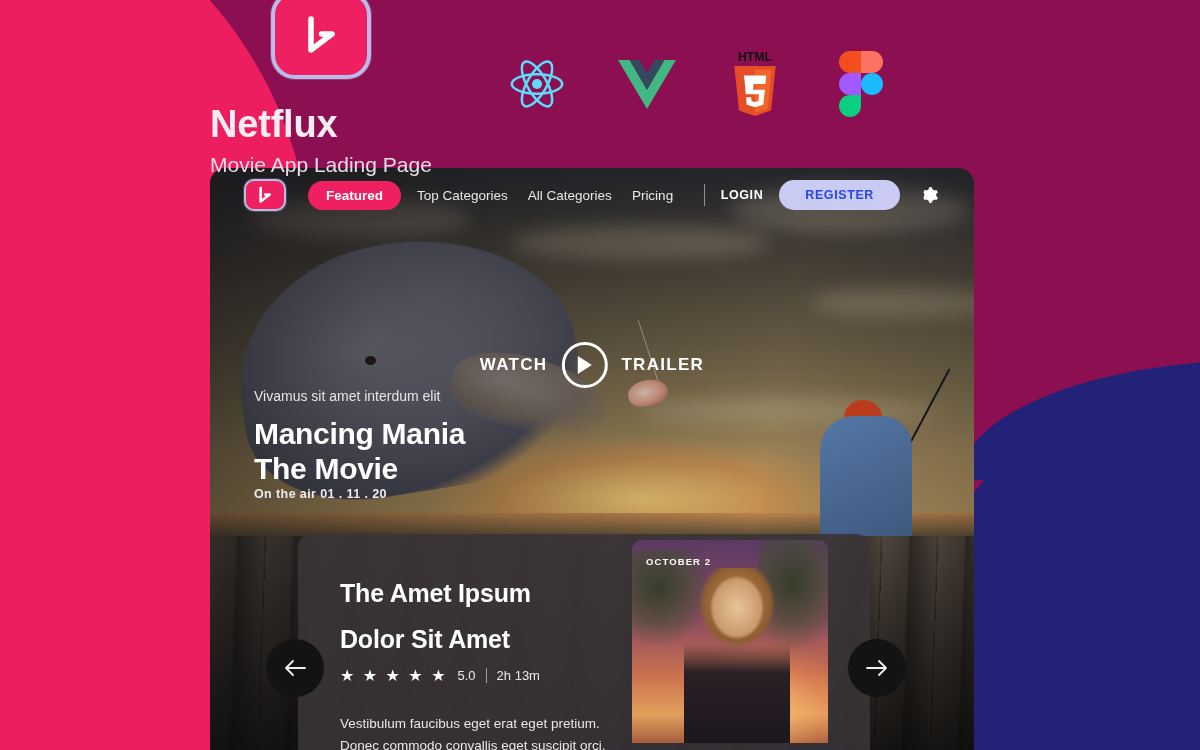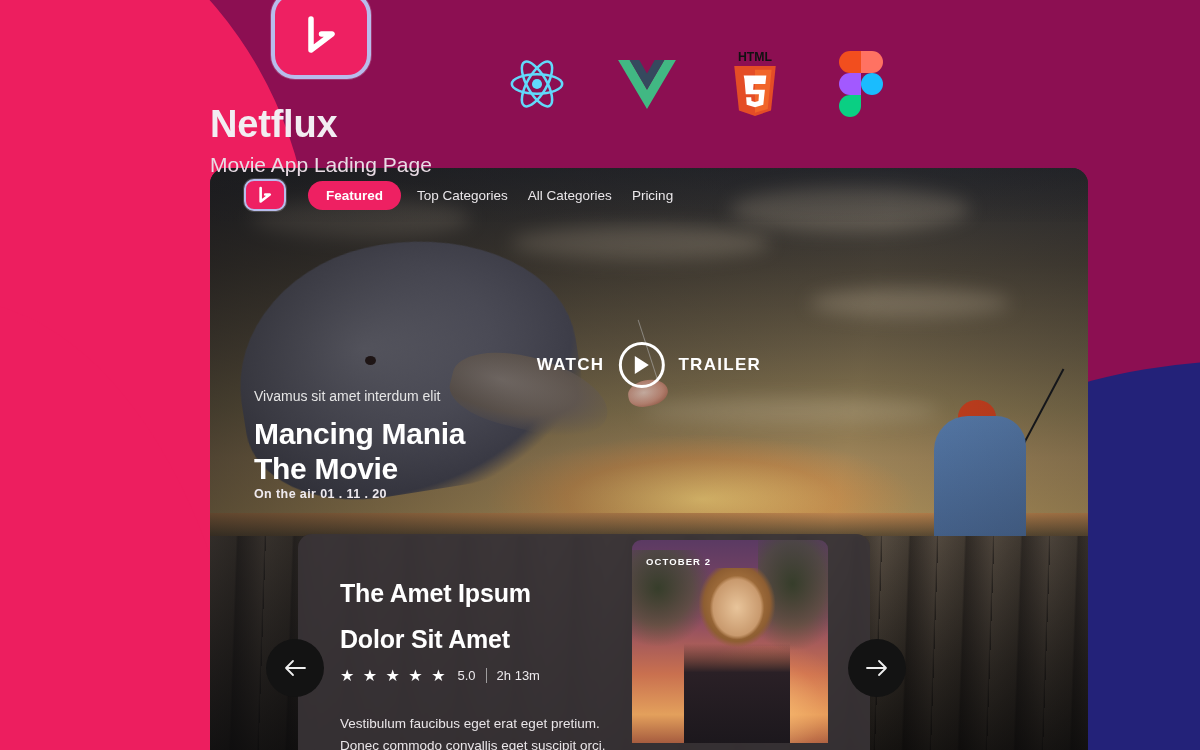--- a/index.html
+++ b/index.html
@@ -75,21 +75,21 @@
   }
   .stack {
     display: flex; align-items: center; gap: 44px;
     margin-left: 74px;
   }
   .stack-icon { width: 66px; height: 66px; display: flex; align-items: center; }
 
   
   .app {
     position: absolute; left: 210px; top: 168px;
-    width: 878px; height: 582px;
+    width: 764px; height: 582px;
     border-radius: 16px 16px 0 0;
     overflow: hidden;
     background: #2b2b2b;
     z-index: 4;
   }
   
   .hero-art { position: absolute; inset: 0; }
   .sky {
     position: absolute; left: 0; top: 0; width: 100%; height: 345px;
     background:
@@ -367,20 +367,31 @@
         <svg width="20" height="20" viewBox="0 0 46 46" aria-hidden="true">
           <path d="M13 7 L13 38 L34 22 L23.5 22" fill="none" stroke="#ffffff" stroke-width="6" stroke-linecap="round" stroke-linejoin="round"></path>
         </svg>
       </div>
       <div class="nav-links">
         <div class="nav-link pill">Featured</div>
         <div class="nav-link">Top Categories</div>
         <div class="nav-link">All Categories</div>
         <div class="nav-link">Pricing</div>
       </div>
+      <div class="nav-right">
+        <div class="nav-divider"></div>
+        <div class="login-btn">LOGIN</div>
+        <div class="register-btn">REGISTER</div>
+        <div class="gear">
+          <svg width="24" height="24" viewBox="0 0 24 24" aria-hidden="true">
+            <path fill="#ffffff" d="M12 8.2a3.8 3.8 0 1 0 0 7.6 3.8 3.8 0 0 0 0-7.6zm0 5.6a1.8 1.8 0 1 1 0-3.6 1.8 1.8 0 0 1 0 3.6z"></path>
+            <path fill="#ffffff" d="M20.3 13.3l-.1-1.3.1-1.3 1.6-1.2-1.4-2.5-1.9.6-2.2-1.3L16 4.2h-2.9l-.4 2.1-2.2 1.3-1.9-.6L7.2 9.5l1.6 1.2-.1 1.3.1 1.3-1.6 1.2 1.4 2.5 1.9-.6 2.2 1.3.4 2.1H16l.4-2.1 2.2-1.3 1.9.6 1.4-2.5-1.6-1.2z"></path>
+          </svg>
+        </div>
+      </div>
     </div>
 
     <div class="watch-trailer">
       <div class="wt-word">WATCH</div>
       <div class="play-circle">
         <svg width="18" height="20" viewBox="0 0 18 20" aria-hidden="true">
           <path d="M2 1 L16 10 L2 19 Z" fill="#ffffff"></path>
         </svg>
       </div>
       <div class="wt-word">TRAILER</div>

